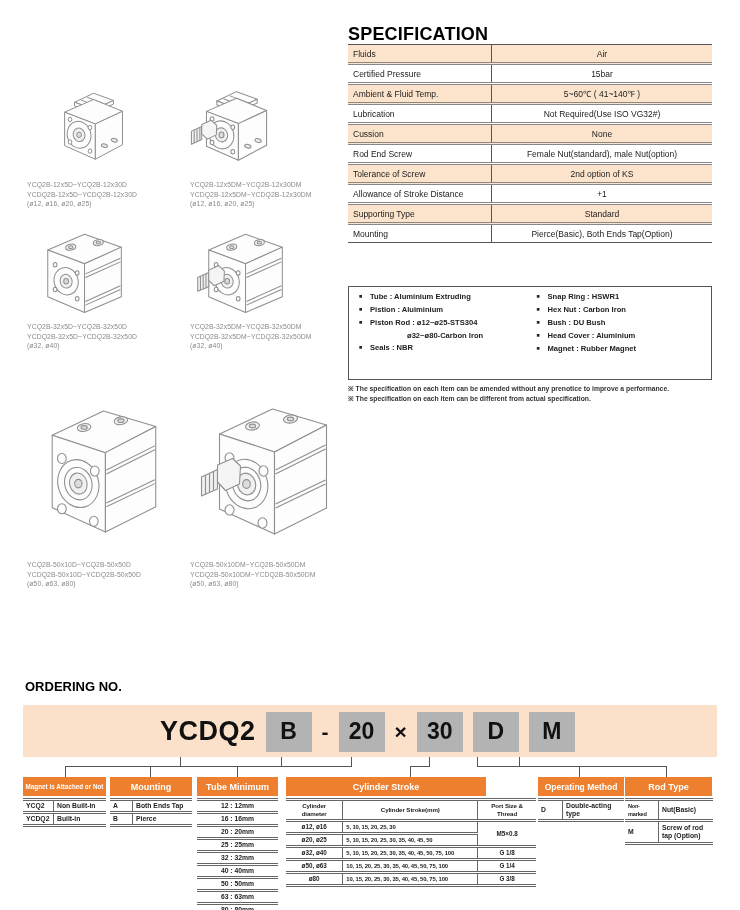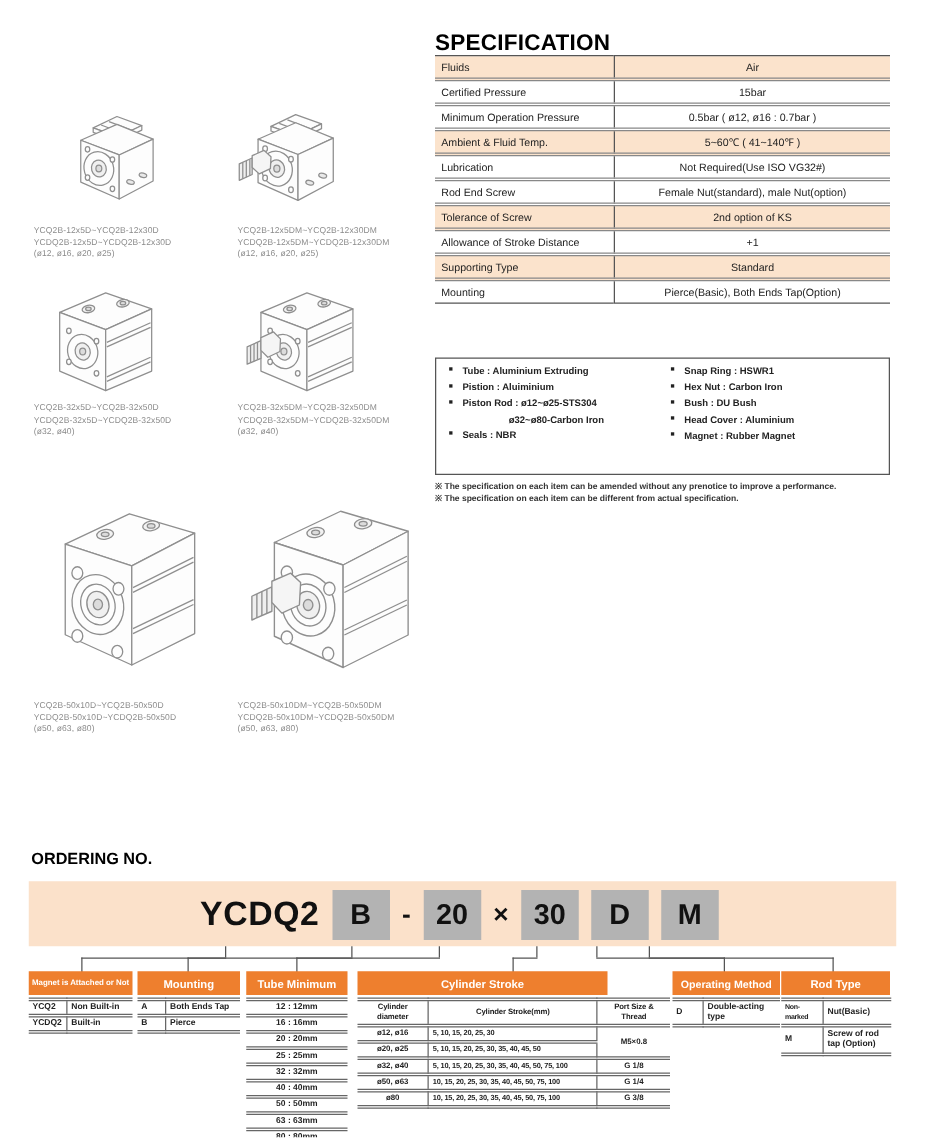--- a/index.html
+++ b/index.html
@@ -287,31 +287,31 @@
   <table class="spec-table">
     <tbody>
         <tr class="odd">
           <td class="sl">Fluids</td>
           <td class="sv">Air</td>
         </tr>
     <tr>
           <td class="sl">Certified Pressure</td>
           <td class="sv">15bar</td>
         </tr>
-    <tr>
-          <td class="sl">Minimum Operation Pressure</td>
-          <td class="sv">0.5bar ( ø12, ø16 : 0.7bar )</td>
-        </tr>
     <tr class="odd">
           <td class="sl">Ambient &amp; Fluid Temp.</td>
           <td class="sv">5~60℃ ( 41~140℉ )</td>
         </tr>
     <tr>
           <td class="sl">Lubrication</td>
           <td class="sv">Not Required(Use ISO VG32#)</td>
+        </tr>
+    <tr class="odd">
+          <td class="sl">Cussion</td>
+          <td class="sv">None</td>
         </tr>
     <tr>
           <td class="sl">Rod End Screw</td>
           <td class="sv">Female Nut(standard), male Nut(option)</td>
         </tr>
     <tr class="odd">
           <td class="sl">Tolerance of Screw</td>
           <td class="sv">2nd option of KS</td>
         </tr>
     <tr>

